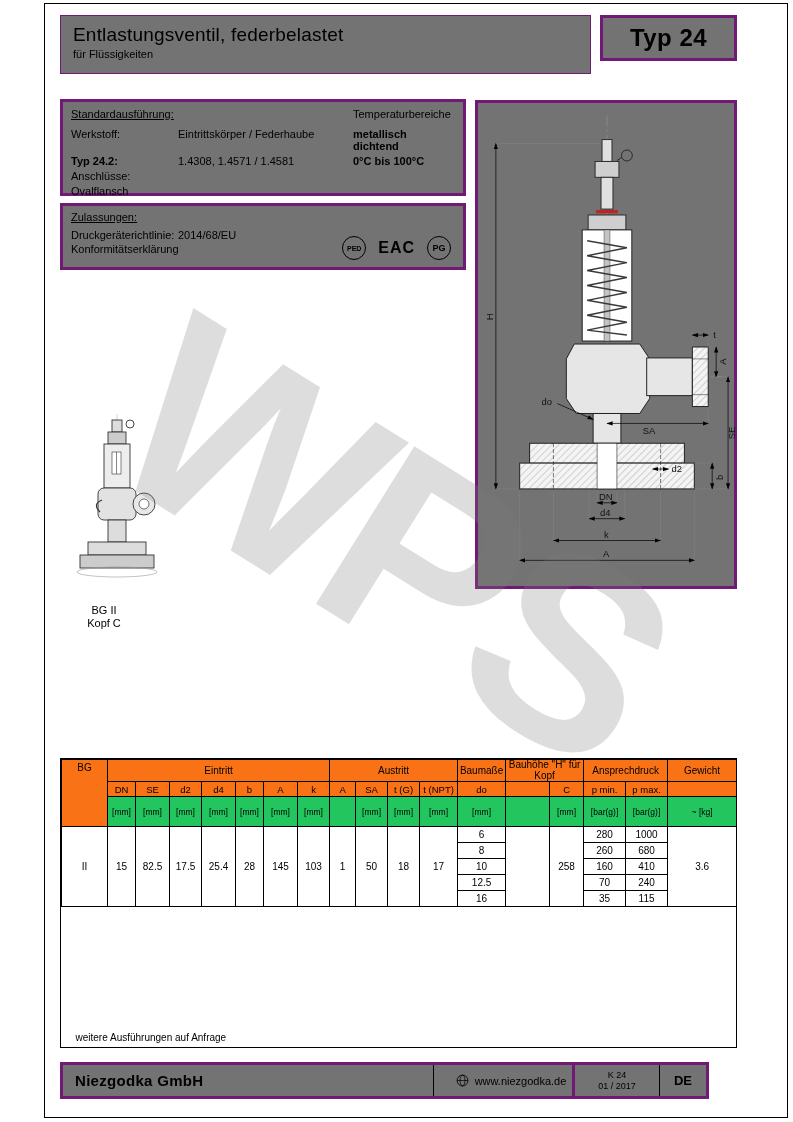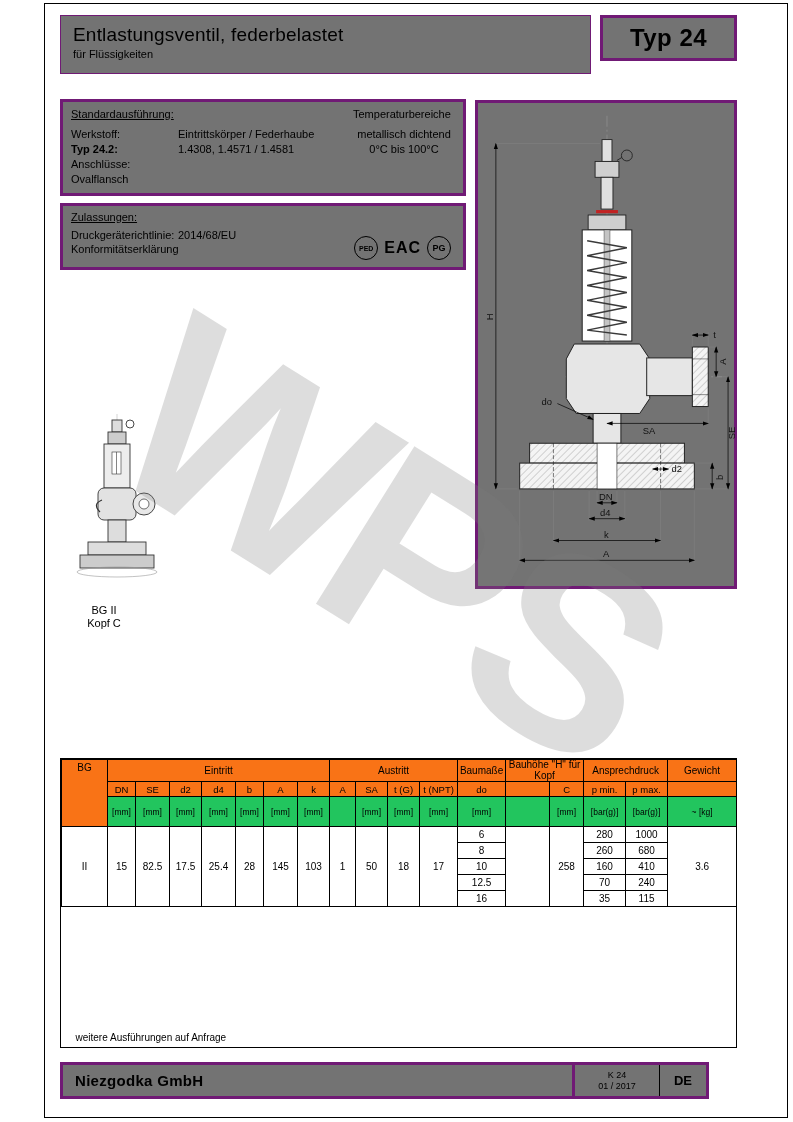--- a/index.html
+++ b/index.html
@@ -18,28 +18,28 @@
   .subtitle{font-size:11px;margin-top:2px;}
   .type-box{left:600px;top:15px;width:137px;height:46px;display:flex;align-items:center;justify-content:center;}
   .type-box span{font-size:24px;font-weight:bold;letter-spacing:.5px;}
 
   
   .std-box{left:60px;top:99px;width:406px;height:97px;padding:6px 8px;font-size:11px;}
   .std-head{display:grid;grid-template-columns:282px 1fr;margin-bottom:8px;}
   .std-head .uh{text-decoration:underline;}
   .std-head .th{}
   .std-row{display:grid;grid-template-columns:107px 175px 1fr;margin-bottom:3px;}
-  .std-row .r{text-align:center;}
+  .std-row .r{text-align:left;font-weight:bold;}
   .b{font-weight:bold;}
 
   
   .zul-box{left:60px;top:203px;width:406px;height:67px;padding:5px 8px;font-size:11px;}
   .zul-head{text-decoration:underline;margin-bottom:6px;display:inline-block;}
   .zul-row{display:grid;grid-template-columns:107px 1fr;margin-bottom:2px;}
-  .badges{position:absolute;right:12px;bottom:7px;display:flex;gap:6px;align-items:center;}
+  .badges{position:absolute;right:12px;bottom:7px;display:flex;gap:12px;align-items:center;}
   .badge-circle{width:24px;height:24px;border:1.4px solid #000;border-radius:50%;
                 display:flex;align-items:center;justify-content:center;
                 font-size:7px;font-weight:bold;box-sizing:border-box;}
   .eac-logo{font-size:16px;font-weight:bold;letter-spacing:1px;}
   .pg-badge{font-size:9px;}
 
   
   .drawing-box{left:475px;top:100px;width:262px;height:489px;padding:0;}
   .main-svg{display:block;width:260px;height:487px;}
   .small-drawing{left:62px;top:412px;width:115px;height:188px;}
@@ -380,20 +380,28 @@
           <td colspan="18">
             <span>weitere Ausführungen auf Anfrage</span>
           </td>
         </tr>
       </tbody>
     </table>
   </div>
 
   <div class="box footer-main">
     <div class="company">Niezgodka GmbH</div>
+    <div class="webcell">
+      <svg width="13" height="13" viewBox="0 0 24 24">
+        <circle cx="12" cy="12" r="10" fill="none" stroke="#000" stroke-width="1.6"></circle>
+        <ellipse cx="12" cy="12" rx="4.5" ry="10" fill="none" stroke="#000" stroke-width="1.3"></ellipse>
+        <line x1="2" y1="12" x2="22" y2="12" stroke="#000" stroke-width="1.3"></line>
+      </svg>
+      <span>www.niezgodka.de</span>
+    </div>
   </div>
   <div class="box footer-code">
     <div class="code-cell">
       <span>K 24</span>
       <span>01 / 2017</span>
     </div>
     <div class="lang-cell">DE</div>
   </div>
 
 </div>

